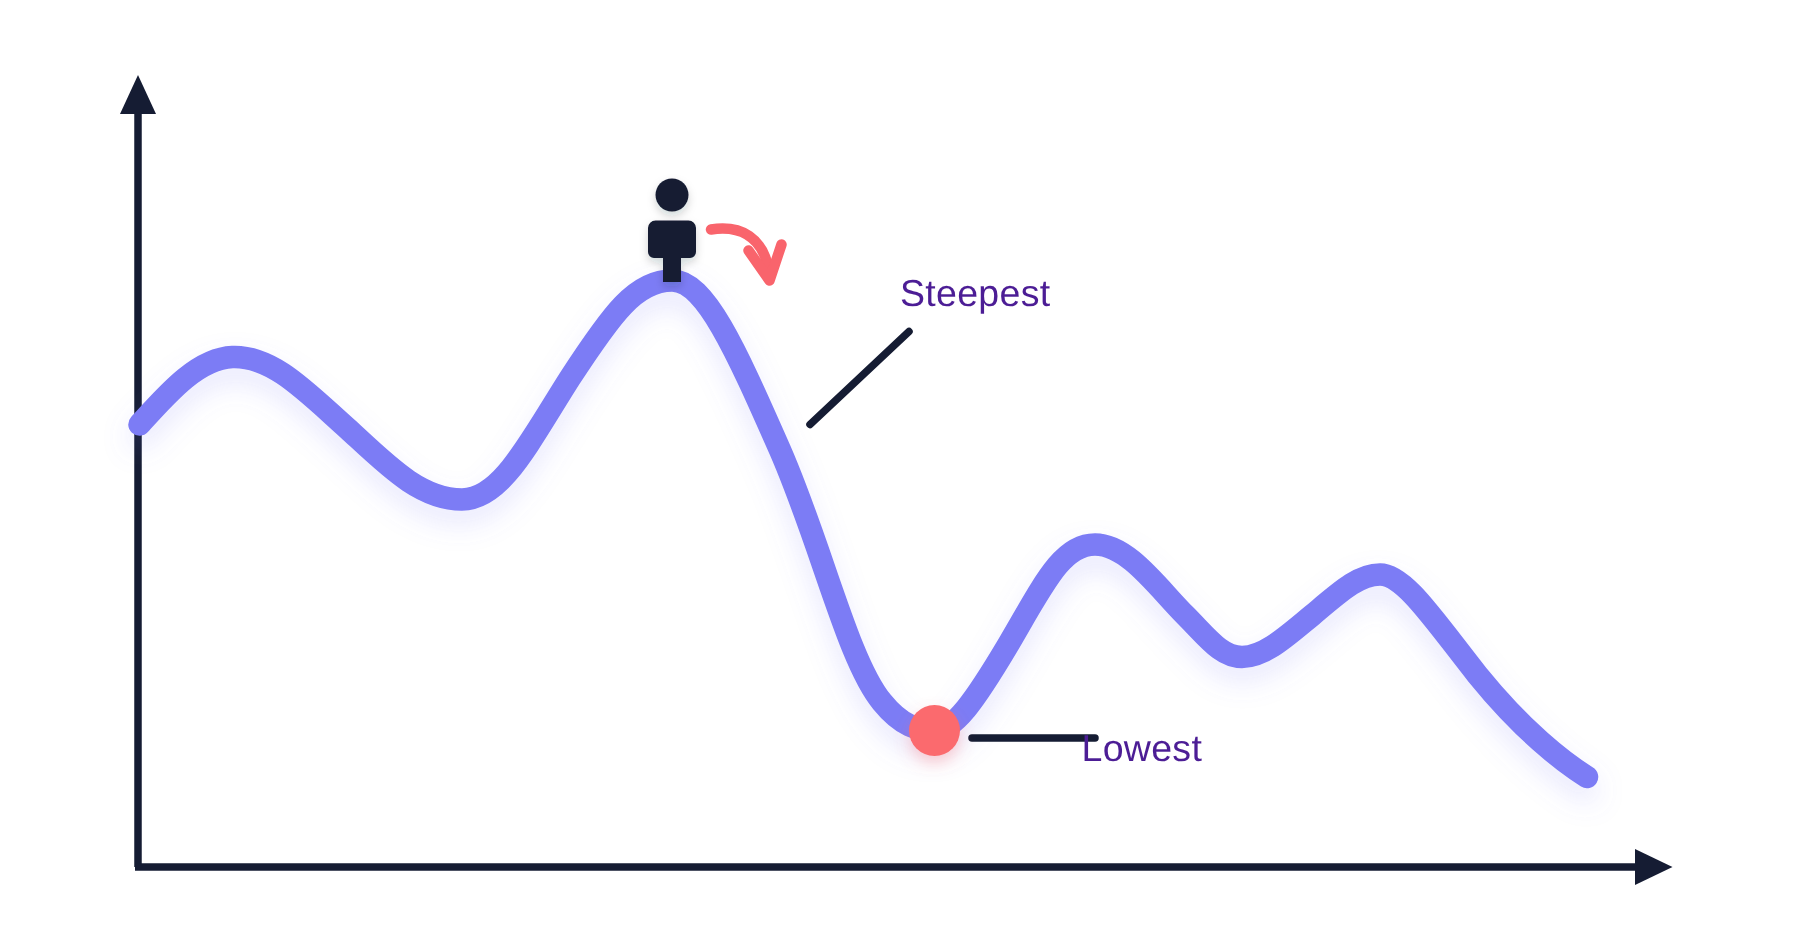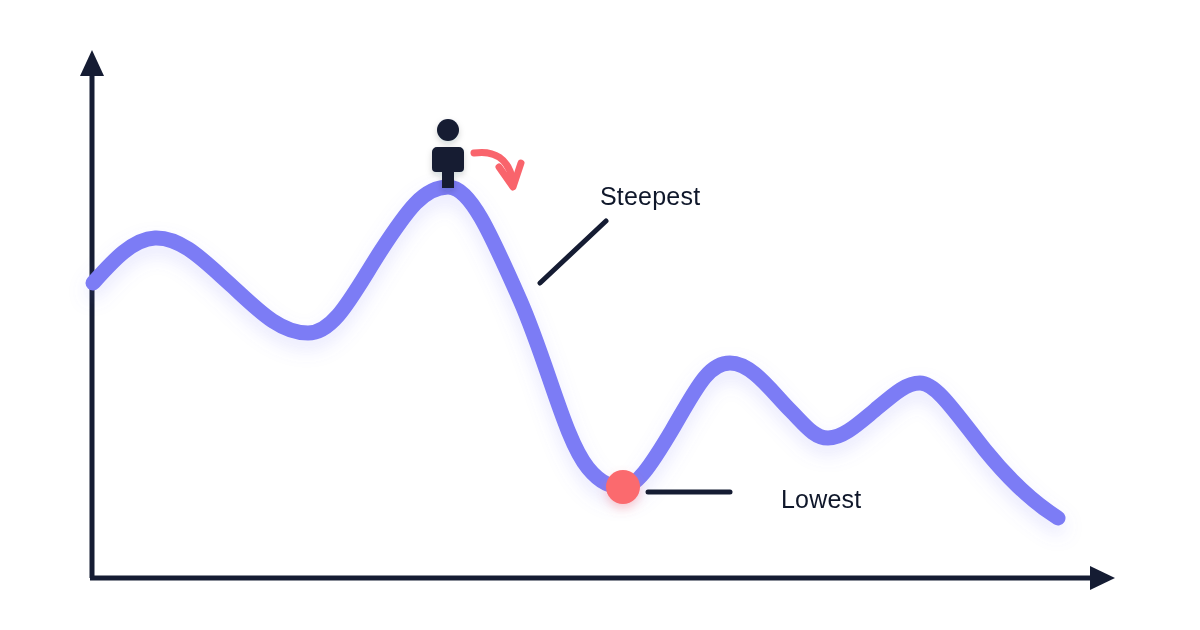--- a/index.html
+++ b/index.html
@@ -19,30 +19,30 @@
   }
   #chart-svg {
     position: absolute;
     inset: 0;
     width: 1200px;
     height: 630px;
     display: block;
   }
   .lbl {
     position: absolute;
-    color: #0f172a;
+    color: #4c1d95;
     font-family: "Liberation Sans", sans-serif;
     font-size: 25px;
     font-weight: 400;
     letter-spacing: 0.2px;
     white-space: nowrap;
     line-height: 1;
   }
   #label-steepest { left: 600px; top: 184px; }
-  #label-lowest   { left: 781px; top: 487px; text-align: right; }
+  #label-lowest   { left: 721px; top: 487px; text-align: right; }
 </style>
 </head>
 <body>
 
 <div id="stage">
 
   <svg id="chart-svg" viewBox="0 0 1200 630">
     <defs>
       <filter id="soft-shadow" x="-30%" y="-30%" width="160%" height="180%">
         <feDropShadow dx="0" dy="9" stdDeviation="9" flood-color="#7b7bf5" flood-opacity="0.18"></feDropShadow>

